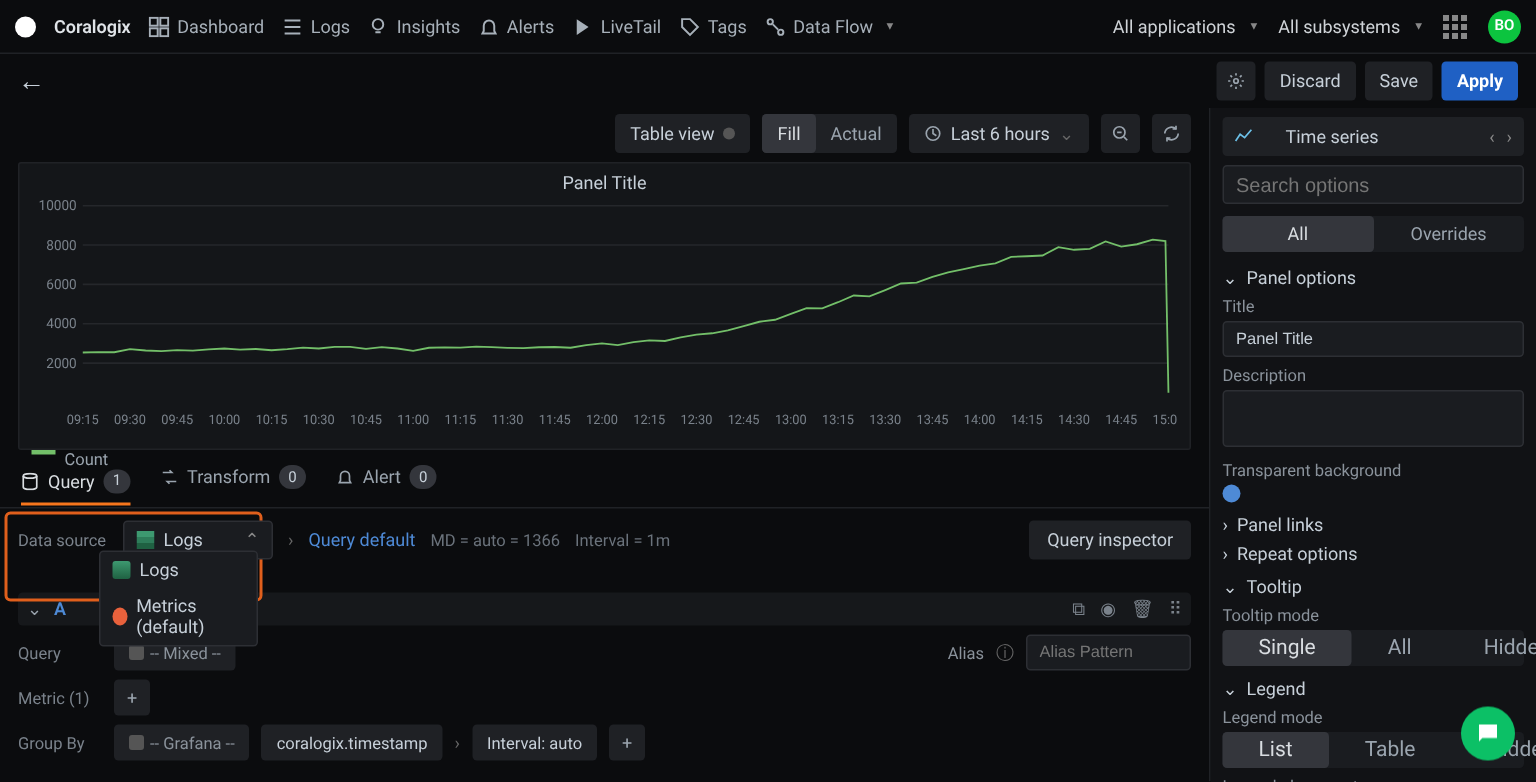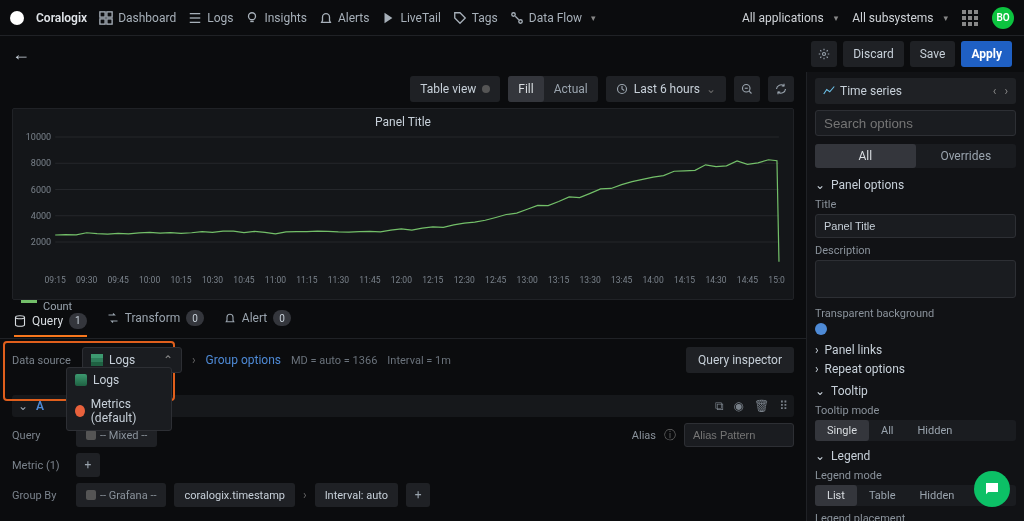--- a/index.html
+++ b/index.html
@@ -70,33 +70,33 @@
 .field-label { color:#7a828b; font-size:11px; width:56px; }
 .field-pill { background:#1f2125; border-radius:3px; height:24px; padding:0 10px; display:flex; align-items:center; gap:4px; cursor:pointer; color:#c7d0d9; font-size:11px; }
 .field-pill.dim { color:#8a929b; }
 .plus-sq { width:24px; height:24px; background:#1f2125; border-radius:3px; display:flex; align-items:center; justify-content:center; cursor:pointer; color:#9aa4ae; }
 .alias-label { margin-left:auto; color:#8a929b; font-size:11px; }
 .alias-input { background:#1a1c20; border:1px solid #2d2f34; border-radius:3px; height:24px; width:110px; padding:0 8px; color:#c7d0d9; font-size:11px; }
 
 .bottom-btns { display:flex; gap:8px; padding:8px 12px; }
 
 
-.rp-header { display:flex; align-items:center; gap:5px; background:#1f2125; border-radius:3px; height:26px; padding:0 8px; margin-bottom:6px; }
+.rp-header { display:flex; align-items:center; gap:22px; background:#1f2125; border-radius:3px; height:26px; padding:0 8px; margin-bottom:6px; }
 .rp-header .exp { margin-left:auto; color:#888; display:flex; gap:8px; }
 .rp-search { width:100%; background:#1a1c20; border:1px solid #2d2f34; border-radius:3px; height:26px; padding:0 8px; color:#c7d0d9; margin-bottom:8px; }
 .rp-tabs { display:flex; background:#1a1c20; border-radius:3px; margin-bottom:10px; }
 .rp-tab { flex:1; text-align:center; padding:5px 0; cursor:pointer; color:#9aa4ae; border-radius:3px; }
 .rp-tab.active { background:#34363c; color:#d9dde1; }
 .rp-section-h { display:flex; align-items:center; gap:6px; color:#c7d0d9; margin:8px 0 6px; cursor:pointer; }
 .rp-label { color:#8a929b; font-size:11px; margin:6px 0 3px; }
 .rp-input { width:100%; background:#1a1c20; border:1px solid #2d2f34; border-radius:3px; height:24px; padding:0 8px; color:#c7d0d9; font-size:11px; }
 .rp-textarea { width:100%; height:38px; background:#1a1c20; border:1px solid #2d2f34; border-radius:3px; padding:4px 6px; color:#c7d0d9; font-size:11px; resize:none; }
 .rp-radio { width:12px; height:12px; border-radius:50%; background:#4e8ad6; display:inline-block; margin-right:4px; }
 .rp-segs { display:flex; background:#1a1c20; border-radius:3px; margin-top:2px; }
-.rp-seg { padding:4px 12px; cursor:pointer; color:#9aa4ae; font-size:11px; border-radius:3px; }
+.rp-seg { padding:4px 24px; cursor:pointer; color:#9aa4ae; font-size:14px; border-radius:3px; }
 .rp-seg.active { background:#34363c; color:#d9dde1; }
 .rp-link { display:flex; align-items:center; gap:6px; color:#c7d0d9; cursor:pointer; margin:5px 0; }
 
 .chat-bubble { position:fixed; right:14px; bottom:14px; width:36px; height:36px; border-radius:50%; background:#0cc066; display:flex; align-items:center; justify-content:center; cursor:pointer; }
 .chat-bubble svg { width:18px; height:18px; fill:#fff; }
 .tiny-icon { width:12px; height:12px; }
 .caret-down::after { content:'▾'; font-size:9px; margin-left:4px; color:#888; }
 </style>
 </head>
 <body>
@@ -306,21 +306,21 @@
         <div class="ds-select">
           <svg class="tiny-icon" viewBox="0 0 12 12">
               <rect width="12" height="4" fill="#3d9970"></rect>
               <rect y="4" width="12" height="4" fill="#2e7d5a"></rect>
               <rect y="8" width="12" height="4" fill="#1f6142"></rect>
             </svg>
           <span>Logs</span>
           <span class="ds-caret">⌃</span>
         </div>
         <span style="color:#666;">›</span>
-        <span class="q-opts">Group options</span>
+        <span class="q-opts">Query default</span>
         <span class="q-meta">MD = auto = 1366</span>
         <span class="q-meta">Interval = 1m</span>
         <div class="q-inspector">Query inspector</div>
       </div>
 
       <div class="dropdown-menu">
         <div class="dd-item">
             <span class="dd-swatch" style="background:linear-gradient(#3d9970,#1f6142);"></span>
             <span>Logs</span>
           </div>

